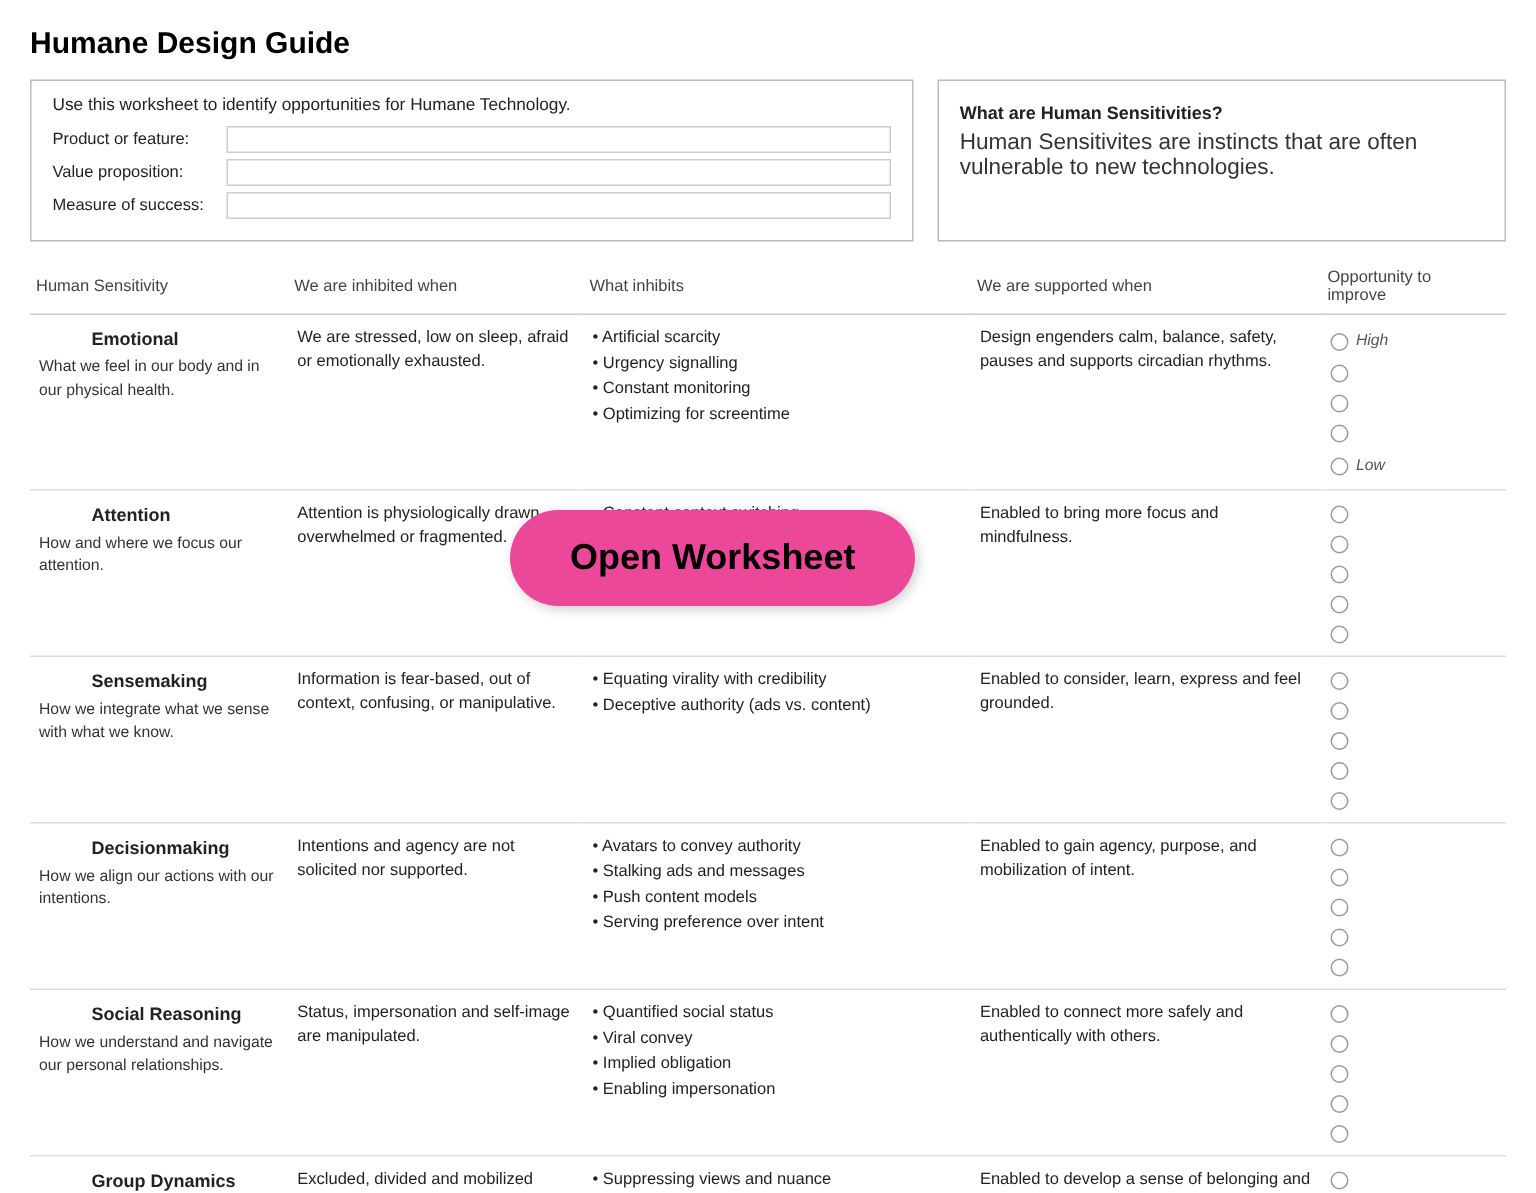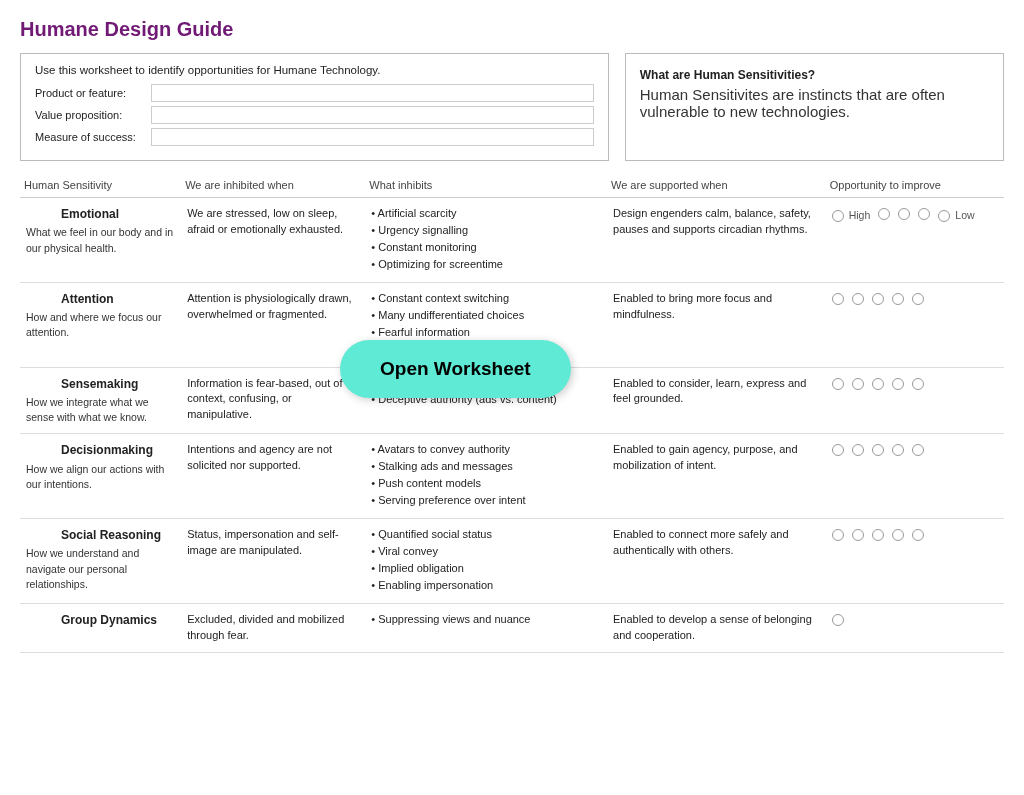--- a/index.html
+++ b/index.html
@@ -10,21 +10,21 @@
       font-size: 12px;
       padding: 18px 20px;
       width: 1024px;
       min-height: 795px;
       position: relative;
     }
     h1 {
       font-size: 20px;
       font-weight: bold;
       margin-bottom: 12px;
-      color: #701a75;
+      color: #000000;
     }
     .top-section {
       display: flex;
       gap: 16px;
       margin-bottom: 14px;
     }
     .worksheet-box {
       border: 1px solid #bbb;
       padding: 10px 14px;
       flex: 1.6;
@@ -113,24 +113,25 @@
     }
     .col-sensitivity { width: 140px; }
     .col-inhibited { width: 160px; }
     .col-what-inhibits { width: 210px; }
     .col-supported { width: 190px; }
     .col-opportunity { width: 100px; }
 
     
     .radio-group {
       display: flex;
-      flex-direction: row;
+      flex-direction: column;
       gap: 8px;
       align-items: flex-start;
       padding-top: 2px;
+      font-style: italic;
     }
     .radio-item {
       display: flex;
       align-items: center;
       gap: 5px;
     }
     .radio-circle {
       width: 12px;
       height: 12px;
       border-radius: 50%;
@@ -141,24 +142,24 @@
     .radio-label {
       font-size: 10.5px;
       color: #555;
     }
 
     
     .overlay-button {
       position: absolute;
       top: 340px;
       left: 340px;
-      background: #5eead4;
+      background: #ec4899;
       color: #000;
       font-weight: bold;
-      font-size: 19px;
+      font-size: 24px;
       border: none;
       border-radius: 50px;
       padding: 18px 40px;
       cursor: pointer;
       box-shadow: 2px 2px 8px rgba(0,0,0,0.2);
       z-index: 10;
     }
   </style>
 </head>
 <body>

